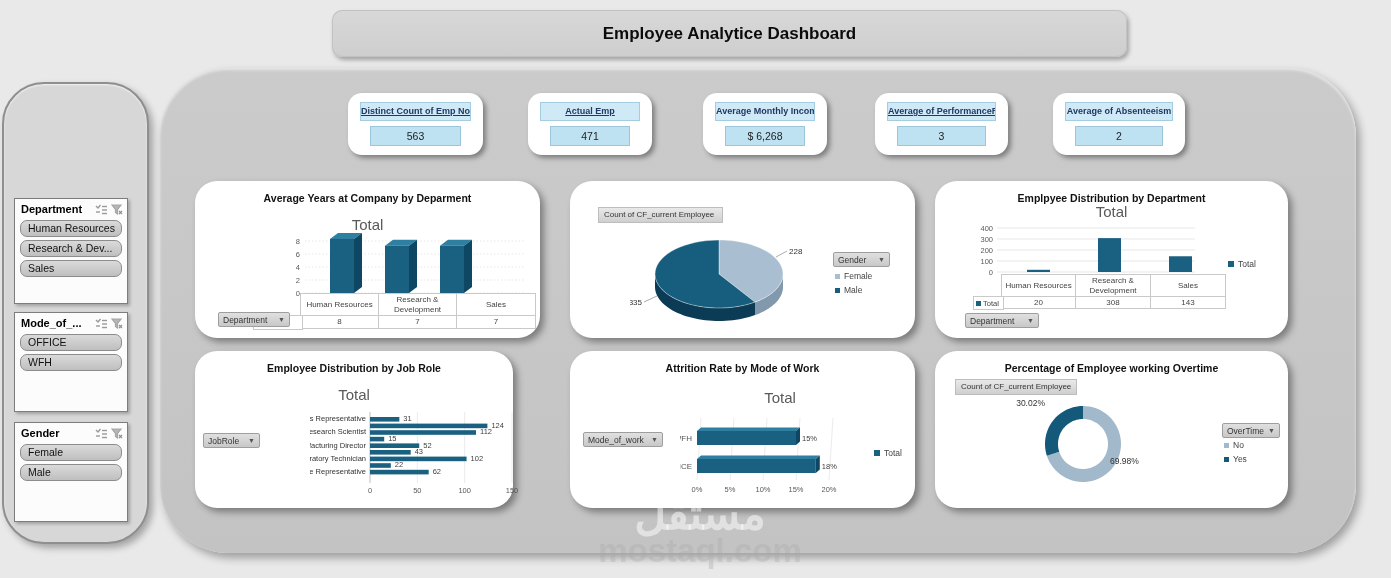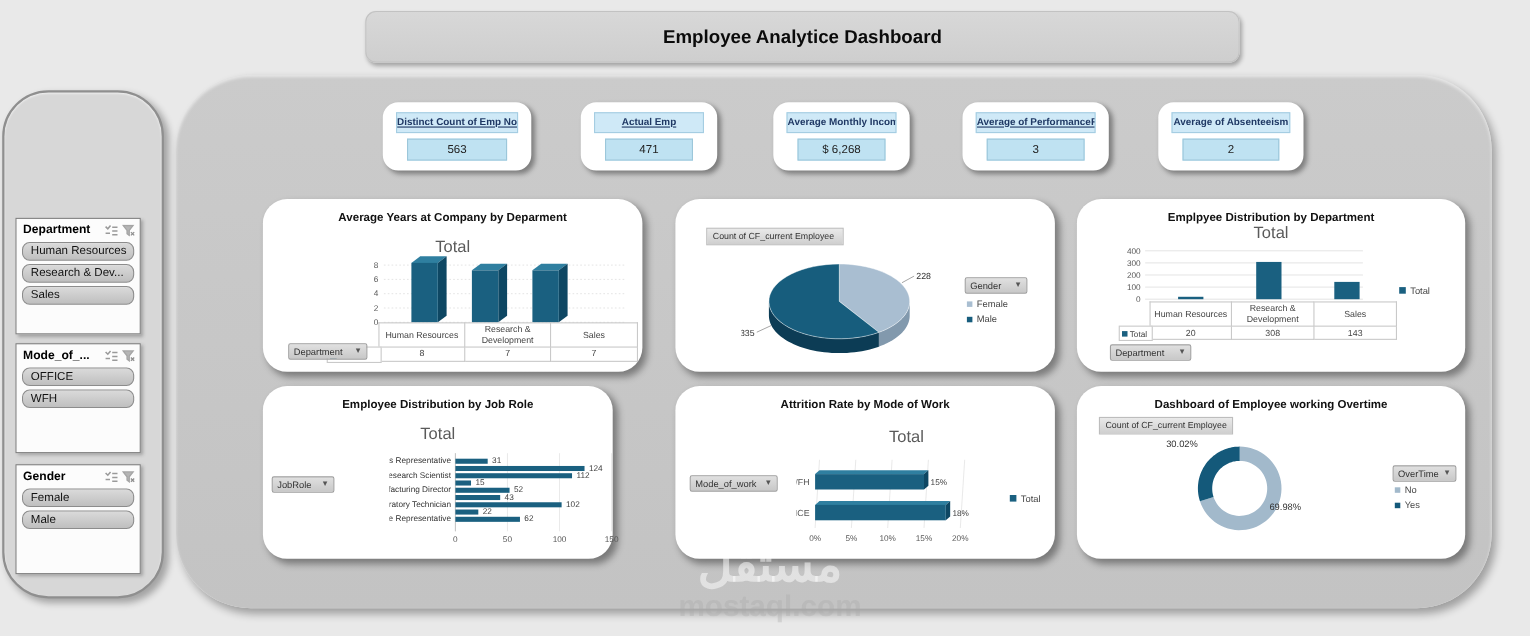--- a/index.html
+++ b/index.html
@@ -31,41 +31,41 @@
   
   .kpi{top:93px;height:62px;background:#fff;border-radius:14px;box-shadow:3px 3px 5px rgba(0,0,0,.38);}
   .kpi-h{margin:9px 12px 0;height:17px;background:#cfe9f7;border:1px solid #a5cde2;
     font-size:9px;font-weight:bold;color:#1f3864;text-align:center;line-height:17px;
     white-space:nowrap;overflow:hidden;}
   .kpi-h.u{text-decoration:underline;}
   .kpi-v{margin:5px 22px 0;height:18px;background:#bfe2f2;border:1px solid #9cc7da;
     font-size:10.5px;color:#222;text-align:center;line-height:18px;}
 
   
-  .chart-card{background:#fff;border-radius:22px;box-shadow:4px 4px 7px rgba(0,0,0,.38);margin-left:44px;}
+  .chart-card{background:#fff;border-radius:22px;box-shadow:4px 4px 7px rgba(0,0,0,.38);}
   .ct-title{left:0;right:0;top:11px;text-align:center;font-size:10.5px;font-weight:bold;color:#111;}
   .ct-sub{text-align:center;font-size:15px;color:#5a5a5a;}
   .btn-field{background:linear-gradient(#e0e0e0,#c8c8c8);border:1px solid #9e9e9e;border-radius:2px;
     font-size:8.5px;color:#333;display:flex;align-items:center;justify-content:space-between;
     padding:0 4px;height:13px;cursor:pointer;}
   .btn-field .arr{font-size:7px;color:#555;}
   .mini-btn{background:linear-gradient(#e9e9e9,#cfcfcf);border:1px solid #bdbdbd;height:14px;
     font-size:8px;color:#333;line-height:14px;padding-left:5px;cursor:pointer;white-space:nowrap;}
   .leg{display:flex;align-items:center;gap:4px;font-size:8.5px;color:#444;}
   .sq{width:6px;height:6px;display:inline-block;}
   .tbl{border-collapse:collapse;table-layout:fixed;}
   .tbl td{border:1px solid #c9c9c9;text-align:center;font-size:8px;color:#444;
     padding:1px 1px;line-height:1.15;overflow:hidden;}
   .stub{border:1px solid #c9c9c9;display:flex;align-items:center;gap:2px;
     font-size:8px;color:#444;padding-left:2px;background:#fff;}
 
   
   .wm{left:585px;top:490px;width:230px;text-align:center;pointer-events:none;}
   .wm .a{font-size:44px;font-weight:bold;color:rgba(255,255,255,.5);line-height:48px;}
-  .wm .b{font-size:27px;font-weight:bold;color:rgba(170,170,170,.35);line-height:26px;}
+  .wm .b{font-size:33px;font-weight:bold;color:rgba(170,170,170,.35);line-height:26px;}
 </style>
 </head>
 <body>
 
 <div class="stage">
 
   <div class="abs titlebar">
     <span>Employee Analytice Dashboard</span>
   </div>
 
@@ -363,21 +363,21 @@
         <text x="141.8" y="63" font-size="7.5" text-anchor="start" fill="#404040" font-family="&quot;Liberation Sans&quot;,sans-serif">18%</text>
         <text x="12" y="63" font-size="8" text-anchor="end" fill="#555" font-family="&quot;Liberation Sans&quot;,sans-serif">OFFICE</text>
       </svg>
     <div class="abs leg" style="left:304px;top:97px;">
       <span class="sq" style="background:#1a6080;"></span>
       <span>Total</span>
     </div>
   </div>
 
   <div class="abs chart-card" style="left:935px;top:351px;width:353px;height:157px;">
-    <div class="abs ct-title">Dashboard of Employee working Overtime</div>
+    <div class="abs ct-title">Percentage of Employee working Overtime</div>
     <div class="abs mini-btn" style="left:20px;top:28px;width:115px;">Count of CF_current Employee</div>
     <svg id="c6-svg" class="abs" style="left:95px;top:40px;" width="110" height="110" viewBox="0 0 110 110">
         <polygon points="53,15 56.337394116281345,15.14683896274169 59.64899562781032,15.586221025652073 62.90921126453605,16.314750483132983 66.092844885279,17.32679699256004 69.17529220274342,18.614539087633737 72.13273093446603,20.16802462553727 74.94230491014477,21.97524770074326 77.58230071249895,24.022241431051395 80.03231548651479,26.293185898772343 82.27341462018613,28.770530412849055 84.28827807813455,31.435129147028846 86.06133425718997,34.266389105824885 87.57888032944635,37.242429274731826 88.8291881427372,40.3402497247244 89.8025948600935,43.53590936413753 90.4915776376888,46.8047109641961 90.89081176413319,50.12139202824952 90.9972118117941,53.460320029603565 90.80995548211186,56.795690509079925 90.33048996062419,60.101726501333026 89.56252073258617,63.35287774868449 88.51198294562211,66.52401816287764 87.18699554072987,69.59064000869516 85.59779850612942,72.52904330871809 83.75667373888149,75.31651900543628 81.67785012588607,77.93152446516692 79.3773935778303,80.35384996742208 76.87308286594308,82.56477489303471 74.18427222113576,84.54721240396394 71.33174175741321,86.28584149664107 68.33753687553768,87.76722540829972 65.22479788809287,88.97991546120252 62.017581182668344,89.91453954221814 58.740673305280566,90.56387453394603 55.41939940086193,90.9229021376148 52.079427491260105,90.98884765633399 48.74657010335889,90.76120143896853 45.44658478041124,90.2417228189095 42.20497501830578,89.43442651730089 39.04679316520467,88.34555161580337 35.99644680781627,86.98351333868496 33.07751014062069,85.35883801688387 30.312541775855777,83.48408173666563 27.722910402295025,81.37373330158714 25.32862964018984,79.04410225771315 23.148203368678104,76.51319284746754 21.198482721025275,73.80056486624996 19.49453585289121,70.92718249716914 18.049531490101373,67.91525229215331 16.874637155907834,64.78805155157903 29.233313918360416,60.75529707340726 30.006270717171958,62.81266598167981 30.95693148216527,64.79419901129549 32.07794915856926,66.68458214884865 33.36066011097243,68.46920582070233 34.79515107907227,70.13427780112708 36.370335790983574,71.66692980367576 38.07404064201039,73.05531693201686 39.89309877672414,74.28870922163412 41.81345184724755,75.35757456492432 43.82025866131886,76.25365237881802 45.89800988046434,76.97001744559269 48.03064788184951,77.5011334334931 50.20169085747297,77.84289568353194 52.39436019161849,77.99266293179868 54.591710132146005,77.949277722115 56.776758753474056,77.71307535128028 58.93261919912391,77.28588127777508 61.042630189534776,76.67099701394903 63.09048478653795,75.87317461072351 65.0603564193508,74.8985799320007 66.93702119811562,73.75474500260786 68.70597556969939,72.45050979804915 70.3535484064673,70.99595392593558 71.86700666176715,69.4023187270835 73.23465377557991,67.68192039831334 74.445920069822,65.84805480836715 75.49144443469069,63.91489474256261 76.36314667475139,61.89738037031424 77.0542899556488,59.81110378202928 77.55953286883171,57.67218848771909 77.8749707119157,55.497164808605206 77.99816566565401,53.302842124739186 77.92816563429815,51.10617896595363 77.66551160374264,48.92415195012901 77.21223346058783,46.77362458166943 76.57183430443237,44.671216924160795 75.74926337463575,42.63317715442883 74.75087780078287,40.67525599067426 73.58439347245694,38.812584965150556 72.2588254080172,37.05955948213754 70.78441808323342,35.4297275649818 69.17256625822299,33.935685152007494 67.43572691456893,32.58897875048898 65.58732298320132,31.400016201011358 63.64163960706803,30.3779862418643 61.61371374031513,29.530787495105287 59.51921793719477,28.864967423113804 57.37433922882258,28.385671727402677 55.1956540238693,28.096604580751112 53,28" fill="#a2b9cb"></polygon>
         <polygon points="16.874637155907834,64.78805155157903 16.455749574297883,63.417185839926766 16.088862628906604,62.031496995087394 15.77449838146348,60.632956782815896 15.513104156532059,59.22355525571888 15.305051904989476,57.8052979215094 15.150637674759032,56.380202889270095 15.050081189548827,54.95029799778498 15.00352553619593,53.517617930026724 15.011036961061016,52.08420131790469 15.072604775763075,50.65208784139397 15.188141372388479,49.22331532617291 15.357482348152637,47.79991684389954 15.580386739336895,46.38391781925238 15.856537364167856,44.977333147852804 16.18554127415114,43.58216432916933 16.566930313217362,42.200396618484554 17.000161783884778,40.833996201976184 17.484619219490575,39.48490739893279 18.01961326139206,38.1550498950848 18.6043826398894,36.84631601098813 19.238095257474257,35.56056800934681 19.91984937286282,34.29963544510653 20.64867488412851,33.0653125620896 21.423534709108257,31.859355739876115 22.243326261118526,30.683480994563716 23.106883017880843,29.53936153696283 24.01297618142458,28.4286253917014 24.96031642660475,27.35285308062769 25.94755573574712,26.31357537380679 26.973289316809826,25.312271111311524 28.036057602331894,24.350365098907307 29.134348326324655,23.429226080624854 30.266598676150412,22.550164791106113 31.43119751632643,21.714432090494558 32.62648768109007,20.923217184523864 33.85076833246243,20.17764593233788 35.10229738045559,19.47877924444945 36.379293961979414,18.827611573117892 37.67994097492029,18.225069497293397 39.002387663786386,17.67201040414158 40.34475225324005,17.169221269024483 41.705124625769585,16.71741753567418 43.08156903969082,16.317242098152157 44.47212688361044,15.969264386043314 45.87481946343181,15.673979554186197 47.28765081793755,15.431807778092512 48.708610558942134,15.243093656058406 50.13567673197354,15.108105718818408 51.56681869341326,15.027036047439616 52.99999999999999,15 52.99999999999999,28 52.05711756145607,28.017786873315536 51.11557679735103,28.07112218343316 50.176717472988244,28.159930036880528 49.24187553811681,28.284084064534547 48.31238122594198,28.443407601438288 47.38955716027003,28.63767393818639 46.4747164734808,28.866606643521155 45.569160938006306,29.129879957680384 44.67417911397372,29.42711925593716 43.79104451564896,29.757901581672087 42.92101379928967,30.12175624821934 42.06532497498646,30.518165508630194 41.22519564503657,30.94656529240095 40.40182127135686,31.406346008117026 39.59637347440136,31.896853410870964 38.80999836600423,32.4173895332201 38.043814918520006,32.967213678359286 37.29891337258201,33.5455434740953 36.576353685744664,34.15155598612323 35.877164024216995,34.78438888902074 35.20233929983363,35.44314169329394 34.55283975434523,36.12687702672874 33.929589593042486,36.8346219682246 33.33347566965845,37.565369432212385 32.765346224420085,38.318079601686655 32.22600967704491,39.09168140781323 31.716233476400337,39.885074054006324 31.236743008462383,40.69712858230693 30.78822056412779,41.52668947983345 30.37130436834829,42.37257632301851 29.98658767196846,43.233585457292634 29.634617907559587,44.10849170982421 29.31589591045051,44.99605013287907 29.030875206064053,45.894997775318785 28.77996136457312,46.804055479716666 28.563511423794647,47.721929702534716 28.381833381142695,48.647314354771325 28.235185755363577,49.57889266046022 28.123777218676633,50.515339030376914 28.047766299844128,51.45532094828551 28.007261158592772,52.39750086704256 28.002319431707846,53.340538111859686 28.032948151018964,54.28309078801643 28.099103733394102,55.223817690309275 28.200692042756234,56.161380211519344 28.33756852403425,57.094444247183475 28.509538408857555,58.02168209395782 28.716356992701712,58.94177433887329 28.95772998309071,59.85341173679393 29.233313918360416,60.75529707340726" fill="#14597a"></polygon>
       </svg>
     <div class="abs" style="left:55px;top:47px;width:55px;text-align:right;font-size:8.5px;color:#333;">30.02%</div>
     <div class="abs" style="left:175px;top:105px;font-size:8.5px;color:#333;">69.98%</div>
     <div class="abs btn-field" style="left:287px;top:72px;width:48px;">
       <span>OverTime</span>
       <span class="arr">▼</span>

